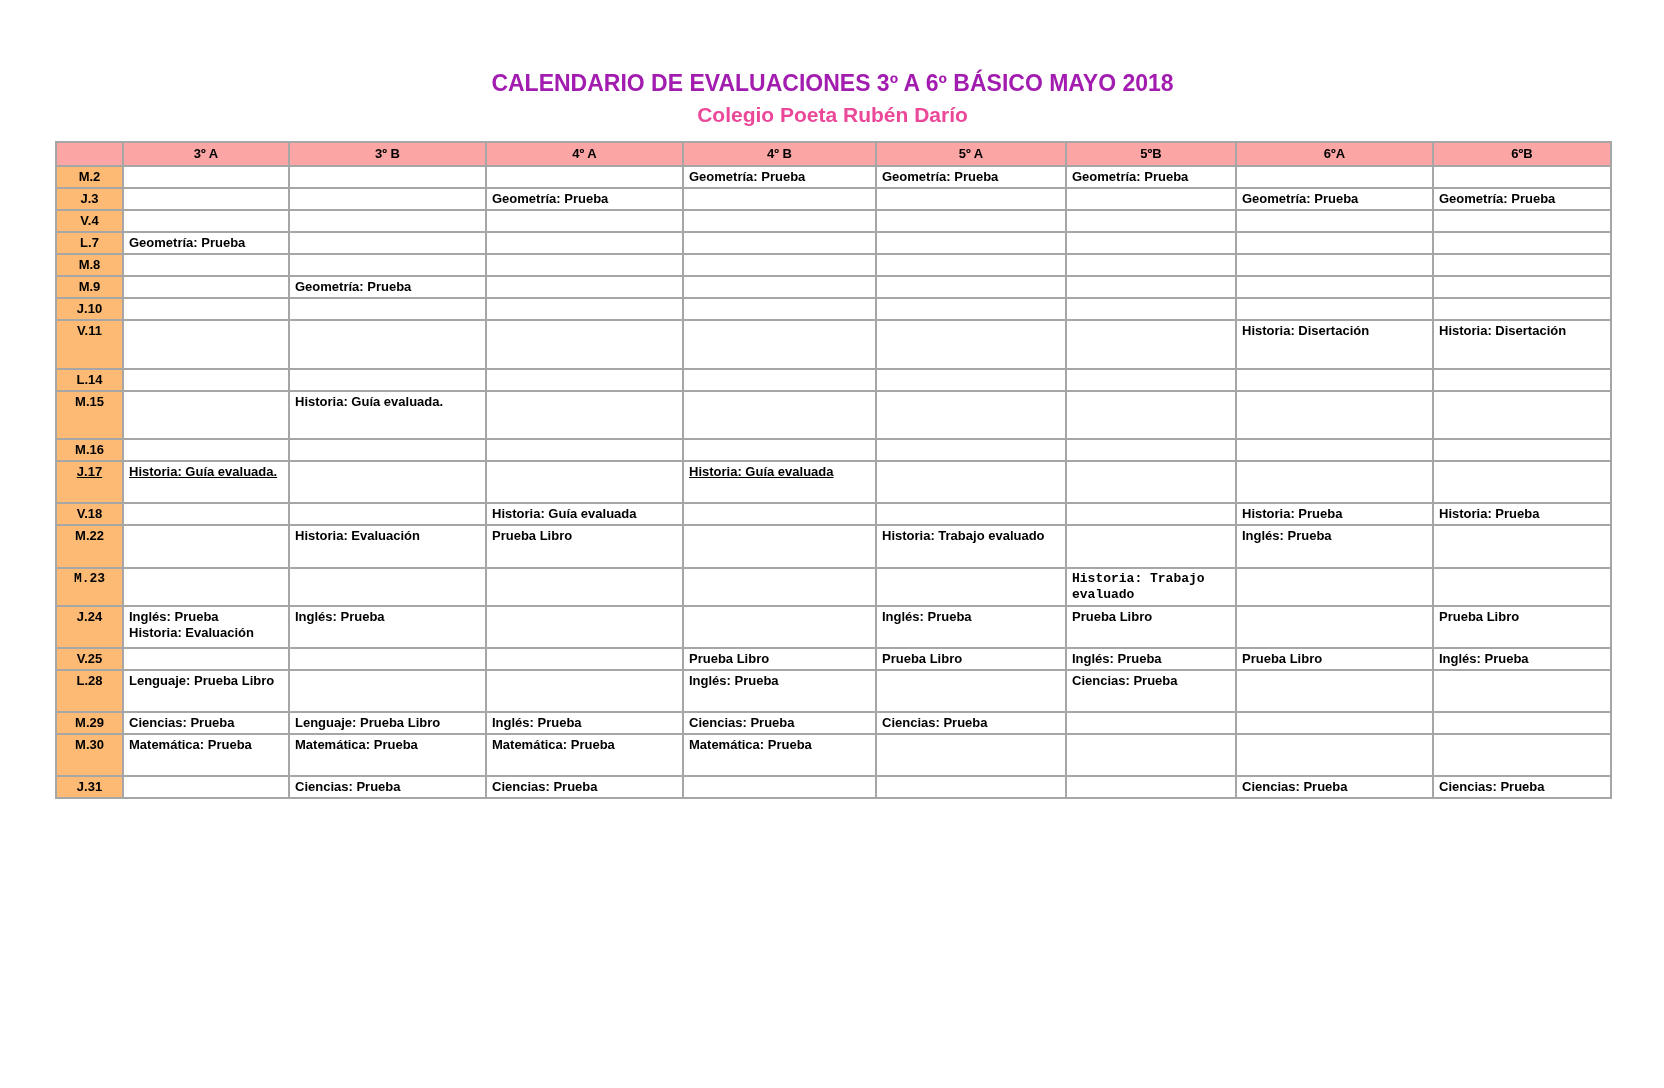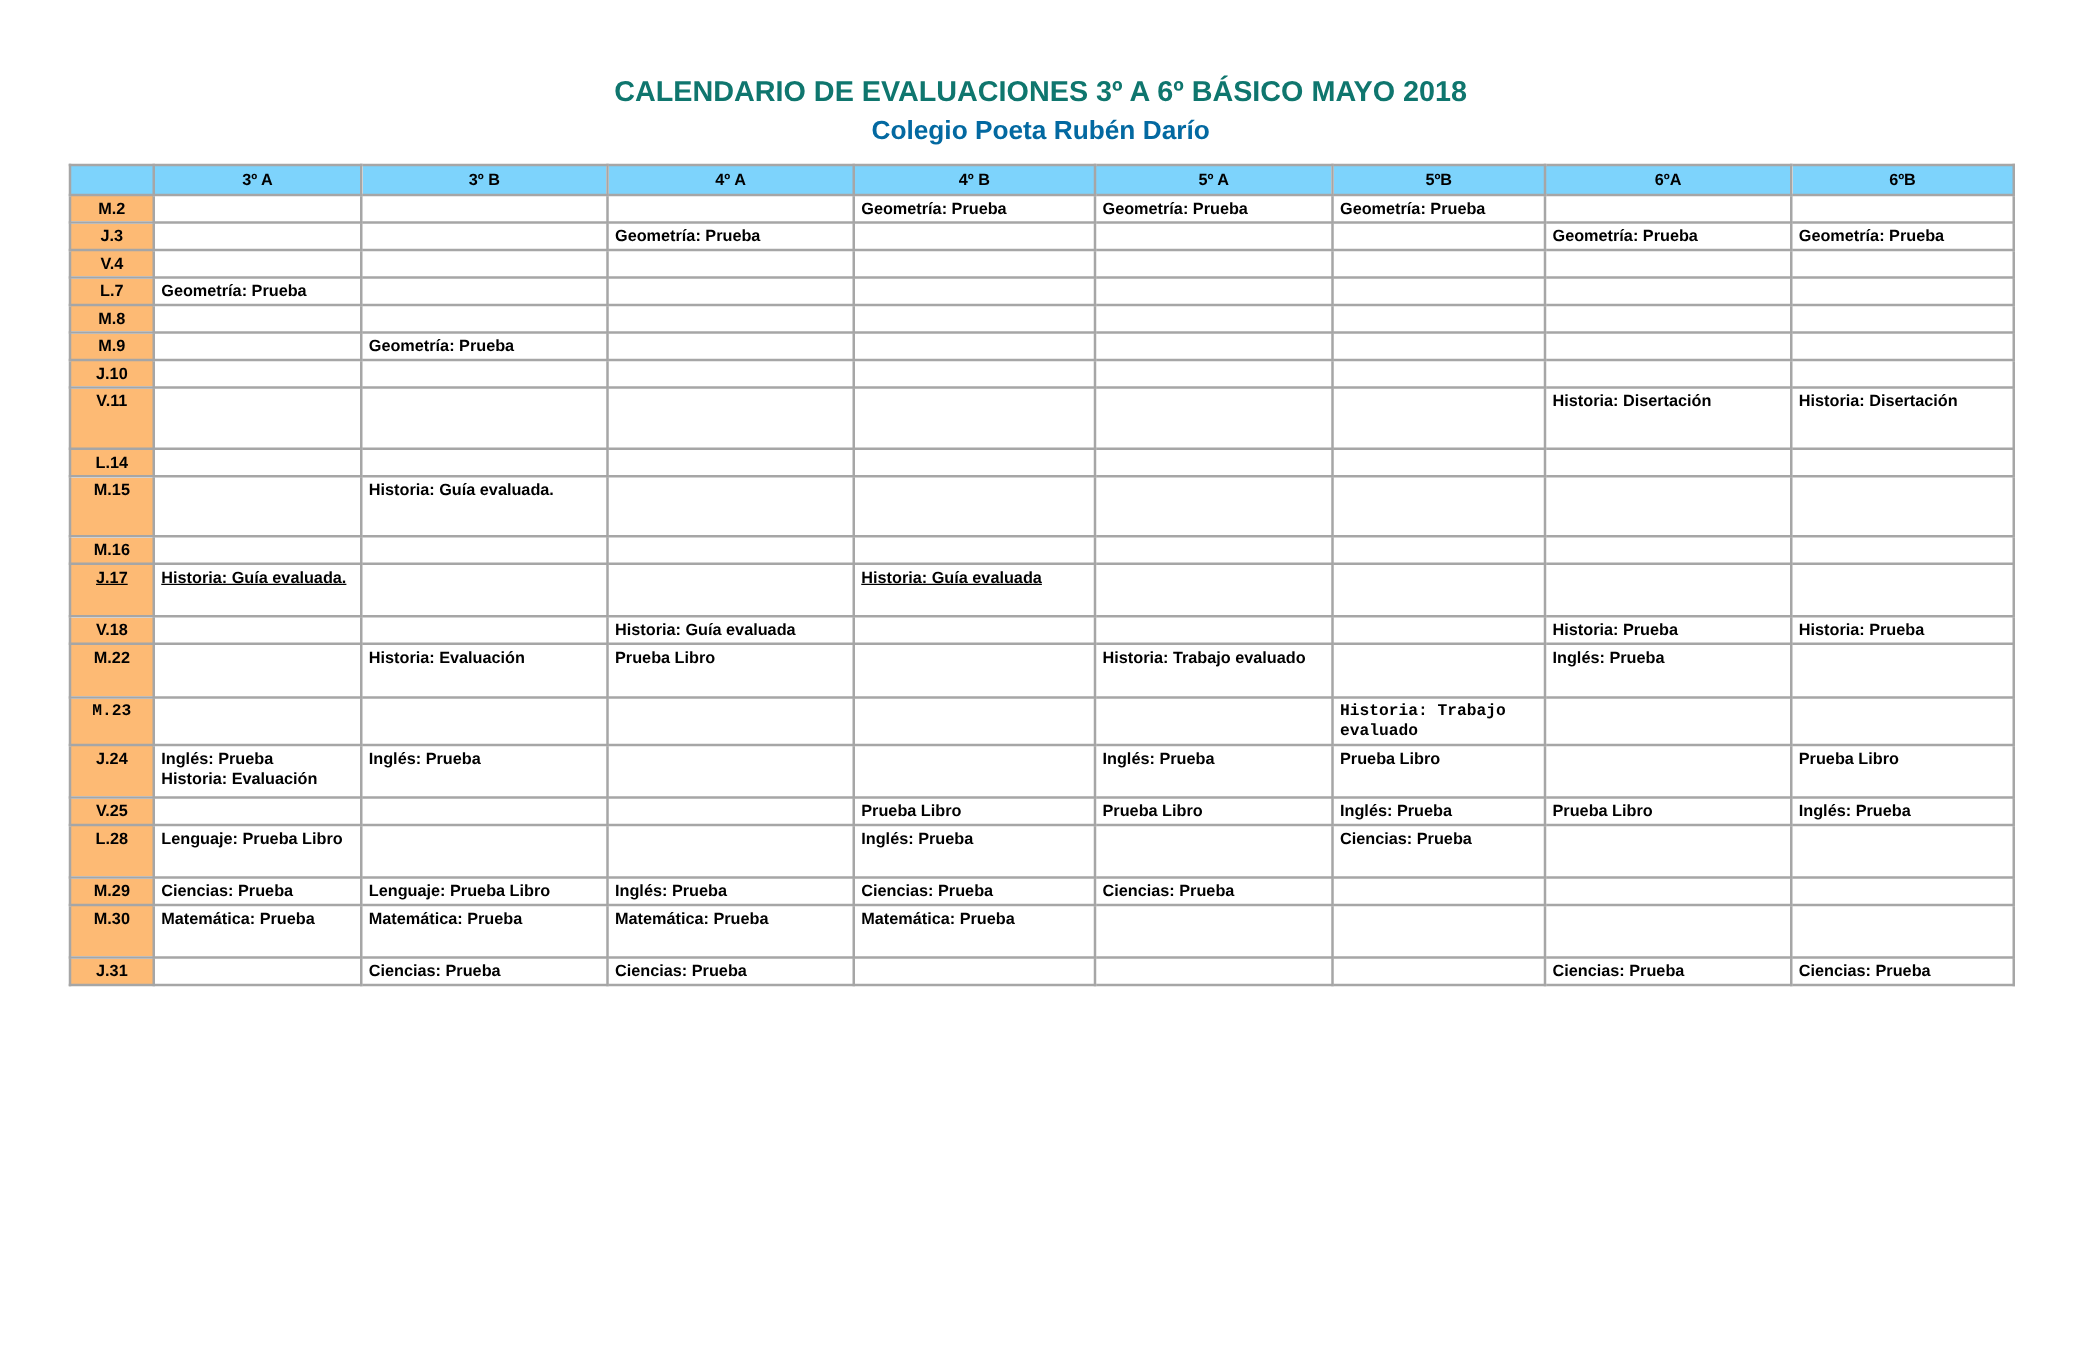--- a/index.html
+++ b/index.html
@@ -46,21 +46,21 @@
   }
   table.calendar th, table.calendar td {
     border: 2px solid #A6A6A6;
     padding: 2px 5px;
     vertical-align: top;
     line-height: 16px;
     overflow: hidden;
     white-space: pre-line;
   }
   table.calendar thead th {
-    background: #7dd3fc;
+    background: #fca5a5;
     text-align: center;
     height: 18px;
     vertical-align: middle;
   }
   table.calendar tbody th.day {
     background: #fdba74;
     text-align: center;
     vertical-align: top;
   }
   table.calendar td {
@@ -75,22 +75,22 @@
   tbody tr:nth-child(15) { height: 30px; font-family: Liberation Mono, monospace; }
   tbody tr:nth-child(16) { height: 42px; }
   tbody tr:nth-child(18) { height: 42px; padding-left: 24px; }
   tbody tr:nth-child(20) { height: 42px; }
 </style>
 </head>
 <body>
 
 <div class="page">
   <div class="title-wrap">
-    <div class="title" style="color: #0f766e;">CALENDARIO DE EVALUACIONES 3º A 6º BÁSICO MAYO 2018</div>
-    <div class="subtitle" style="color: #0369a1;">Colegio Poeta Rubén Darío</div>
+    <div class="title" style="color: #a21caf; margin-top: 10px;">CALENDARIO DE EVALUACIONES 3º A 6º BÁSICO MAYO 2018</div>
+    <div class="subtitle" style="color: #ec4899;">Colegio Poeta Rubén Darío</div>
   </div>
 
   <table class="calendar">
     <colgroup>
         <col style="width: 67px;">
         <col style="width: 166px;">
         <col style="width: 197px;">
         <col style="width: 197px;">
         <col style="width: 193px;">
         <col style="width: 190px;">

